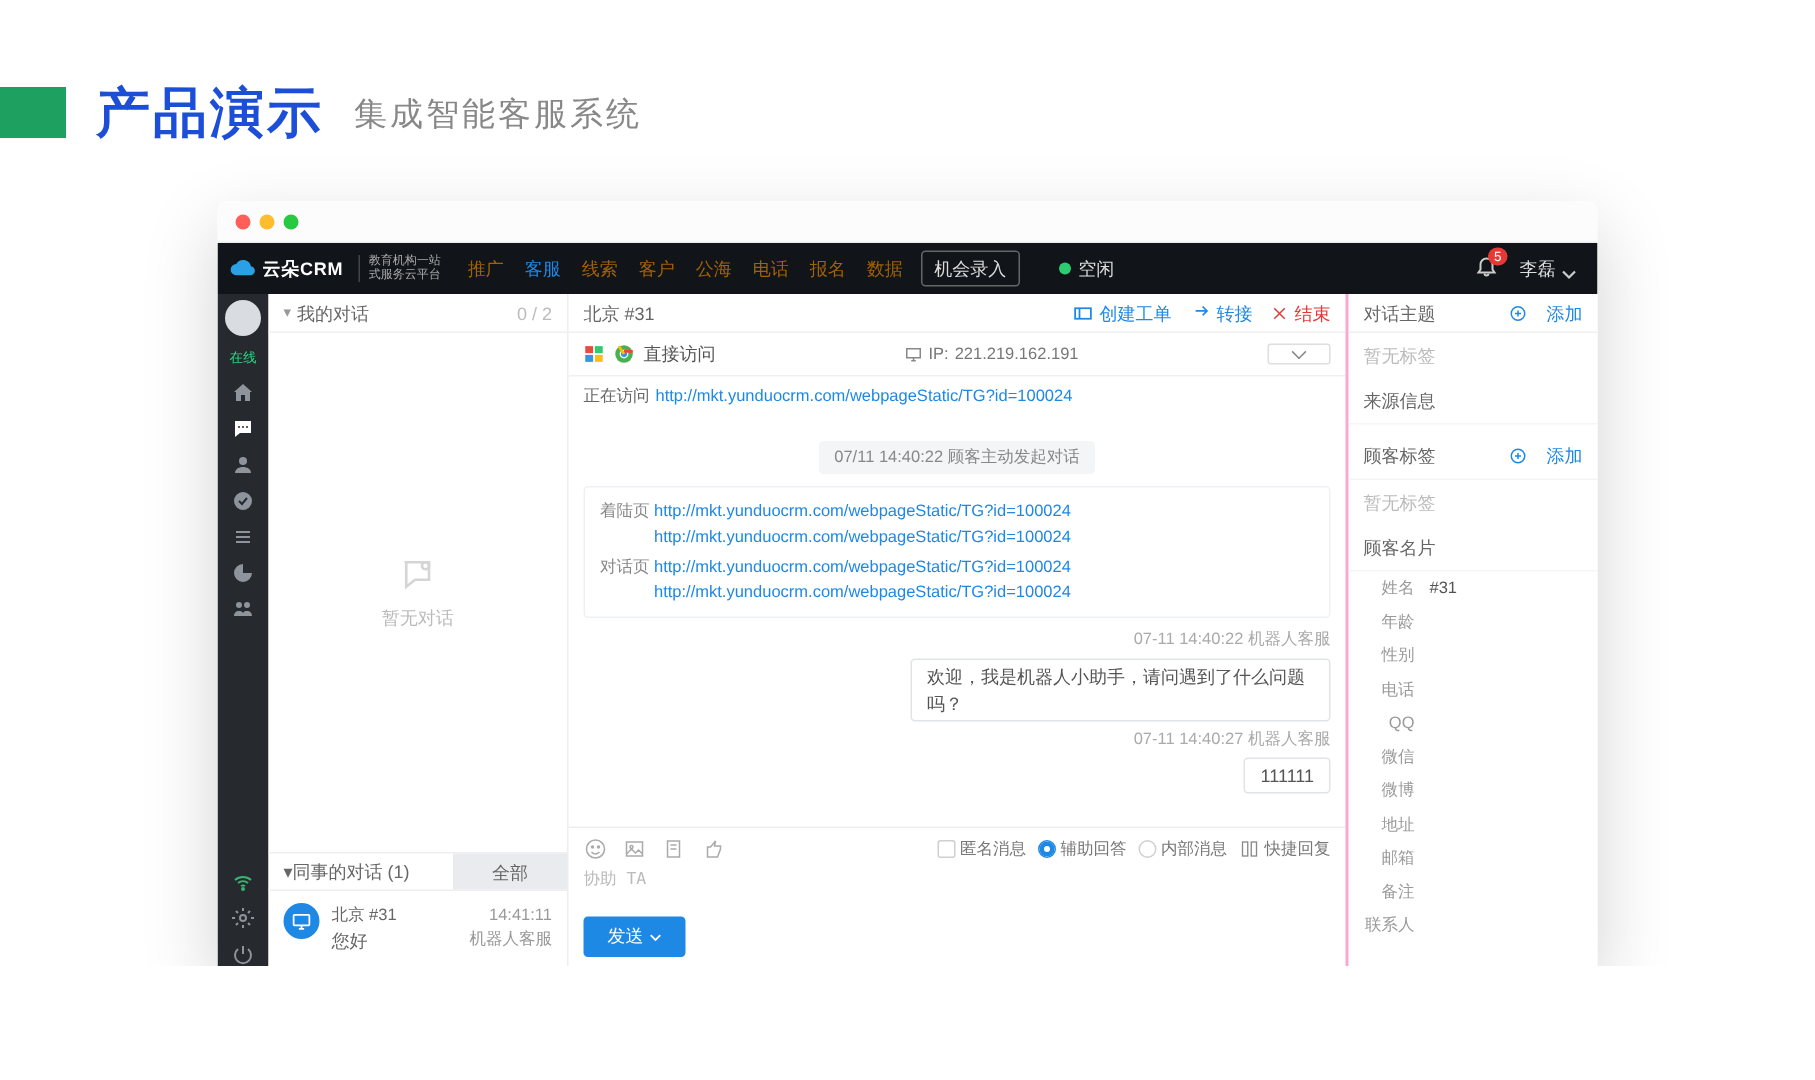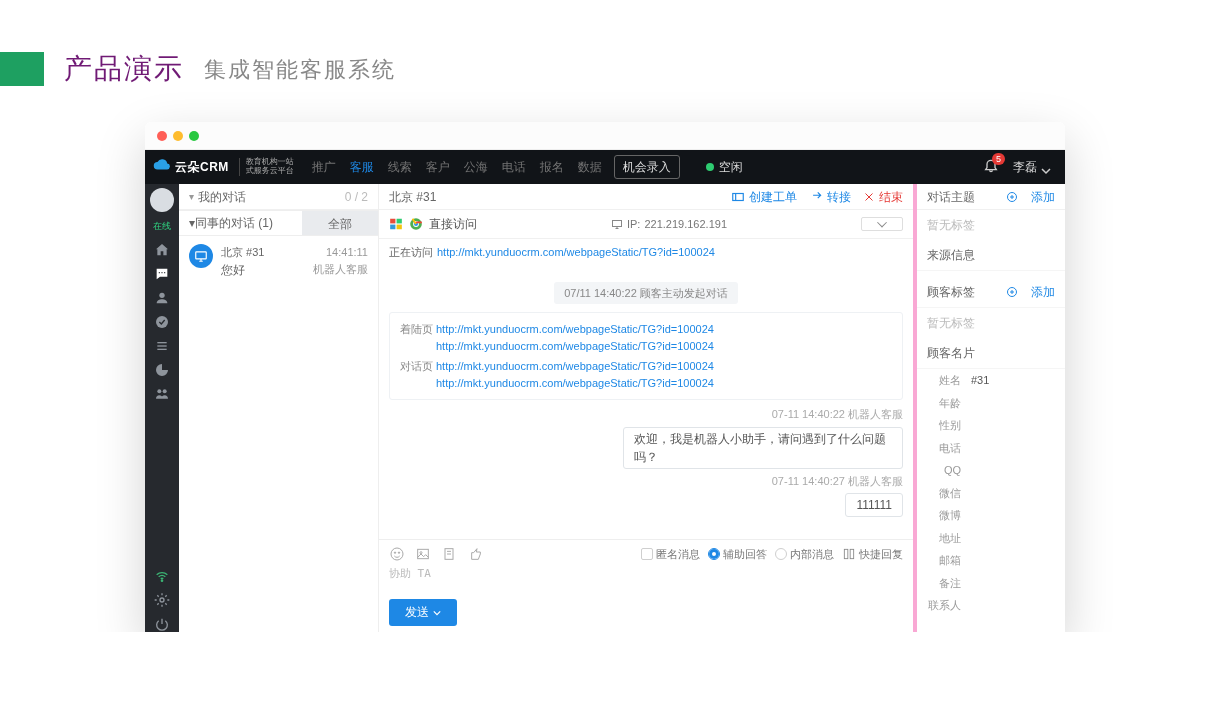--- a/index.html
+++ b/index.html
@@ -1,35 +1,35 @@
 <!DOCTYPE html>
 <html><head>
 <meta charset="utf-8">
 <style>
 *{margin:0;padding:0;box-sizing:border-box;-webkit-font-smoothing:antialiased}
 body{font:12px/1.5 -apple-system,"PingFang SC","Microsoft YaHei",sans-serif;background:#fff;color:#333}
 a{color:#1e88e5;text-decoration:none}
 
 .slide-title{display:flex;align-items:center;gap:20px;padding:48px 0 14px 0}
 .green-block{width:44px;height:34px;background:#1ea061}
-.slide-h1{font-size:28px;font-weight:400;color:#701a75;letter-spacing:2px}
+.slide-h1{font-size:36px;font-weight:700;color:#1d4ed8;letter-spacing:2px}
 .slide-sub{font-size:22px;color:#888;letter-spacing:2px}
 
 .appwin{margin:18px auto 0;width:920px;background:#fff;border-radius:6px 6px 0 0;box-shadow:0 18px 50px rgba(0,0,0,.18);overflow:hidden}
 .mac-bar{height:28px;background:#fcfcfc;display:flex;align-items:center;padding:0 12px;gap:6px;border-bottom:1px solid #eee}
 .mac-dot{width:10px;height:10px;border-radius:50%}
 .mac-r{background:#ff5f57}.mac-y{background:#febc2e}.mac-g{background:#28c840}
 
 .topnav{height:34px;background:#111418;color:#fff;display:flex;align-items:center;padding:0 14px 0 8px;font-size:12px}
-.logo{display:flex;align-items:flex-start;gap:4px}
+.logo{display:flex;align-items:center;gap:4px}
 .logo-cloud{width:18px;height:14px;display:inline-block}
 .logo-text{font-weight:600;letter-spacing:.5px}
 .logo-sub{font-size:8px;line-height:1.1;color:#aaa;border-left:1px solid #444;padding-left:6px;margin-left:6px}
 .navlinks{display:flex;gap:14px;margin-left:18px}
-.navlinks span{color:#737373;cursor:pointer}
+.navlinks span{color:#a16207;cursor:pointer}
 .navlinks span.active{color:#1e88e5}
 .rec-btn{border:1px solid #666;border-radius:3px;padding:2px 8px;margin-left:12px;color:#ddd;cursor:pointer}
 .idle{margin-left:26px;display:flex;align-items:center;gap:5px;color:#dcdcdc}
 .idle-dot{width:8px;height:8px;border-radius:50%;background:#2ecc71}
 .spacer{flex:1}
 .bell{position:relative;margin-right:14px;color:#ccc;cursor:pointer}
 .bell svg{width:16px;height:16px}
 .badge{position:absolute;top:-4px;right:-6px;background:#e53935;color:#fff;border-radius:8px;font-size:9px;padding:0 4px;line-height:12px}
 .username{color:#ddd;display:flex;align-items:flex-end;gap:4px;cursor:pointer}
 
@@ -85,21 +85,21 @@
 .chk{display:flex;align-items:center;gap:3px}
 .ck{width:12px;height:12px;border:1px solid #cfcfcf;border-radius:2px}
 .rd{width:12px;height:12px;border:1px solid #cfcfcf;border-radius:50%}
 .rd.on{border-color:#1e88e5;box-shadow:inset 0 0 0 3px #1e88e5}
 .quick svg{width:14px;height:14px;color:#888}
 .ta{width:100%;border:none;resize:none;height:24px;margin-top:4px;font-size:11px;outline:none}
 .ta::placeholder{color:#bbb}
 .send-row{display:flex;justify-content:flex-start;margin-top:4px}
 .send{background:#1e88e5;color:#fff;border:none;border-radius:3px;padding:5px 16px;cursor:pointer;font-size:12px;display:flex;align-items:center;gap:4px}
 
-.rpanel{width:152px;border-left:4px solid #f9a8d4;padding:0;overflow:auto;background:#fff}
+.rpanel{width:168px;border-left:2px solid #f9a8d4;padding:0;overflow:auto;background:#fff}
 .rp-hd{height:26px;display:flex;align-items:center;padding:0 10px;border-bottom:1px solid #f0f0f0;color:#666}
 .rp-add{margin-left:auto;color:#1e88e5;display:flex;align-items:center;gap:13px;cursor:pointer}
 .rp-muted{color:#bbb;padding:6px 10px}
 .rp-sh{padding:6px 10px;color:#666;display:flex;align-items:center;border-bottom:1px solid #f5f5f5}
 .kv{display:flex;align-items:center;padding:3px 10px;font-size:11px;color:#777;gap:10px}
 .kv .k{width:34px;color:#9a9a9a;text-align:right}
 .kv .v{color:#555}
 </style>
 </head>
 <body>
@@ -228,20 +228,27 @@
             <path d="M12 4v8M7 7a8 8 0 1010 0"></path>
           </svg>
         </div>
     </div>
 
     <div class="convcol">
       <div class="conv-hd">
         <span class="caret">▾</span>
         <span>我的对话</span>
         <span class="count">0 / 2</span>
+      </div>
+      <div class="conv-empty">
+        <svg viewBox="0 0 24 24" fill="none" stroke-width="1.5">
+            <path d="M4 5h14v10H10l-5 4V5z"></path>
+            <circle cx="16" cy="7" r="2"></circle>
+          </svg>
+        <span>暂无对话</span>
       </div>
       <div class="peer-hd">
         <div class="peer-hd-left">
           <span class="caret">▾</span>
           <span>同事的对话  (1)</span>
         </div>
         <div class="peer-tab">全部</div>
       </div>
       <div class="peer-item">
         <div class="peer-ava">

